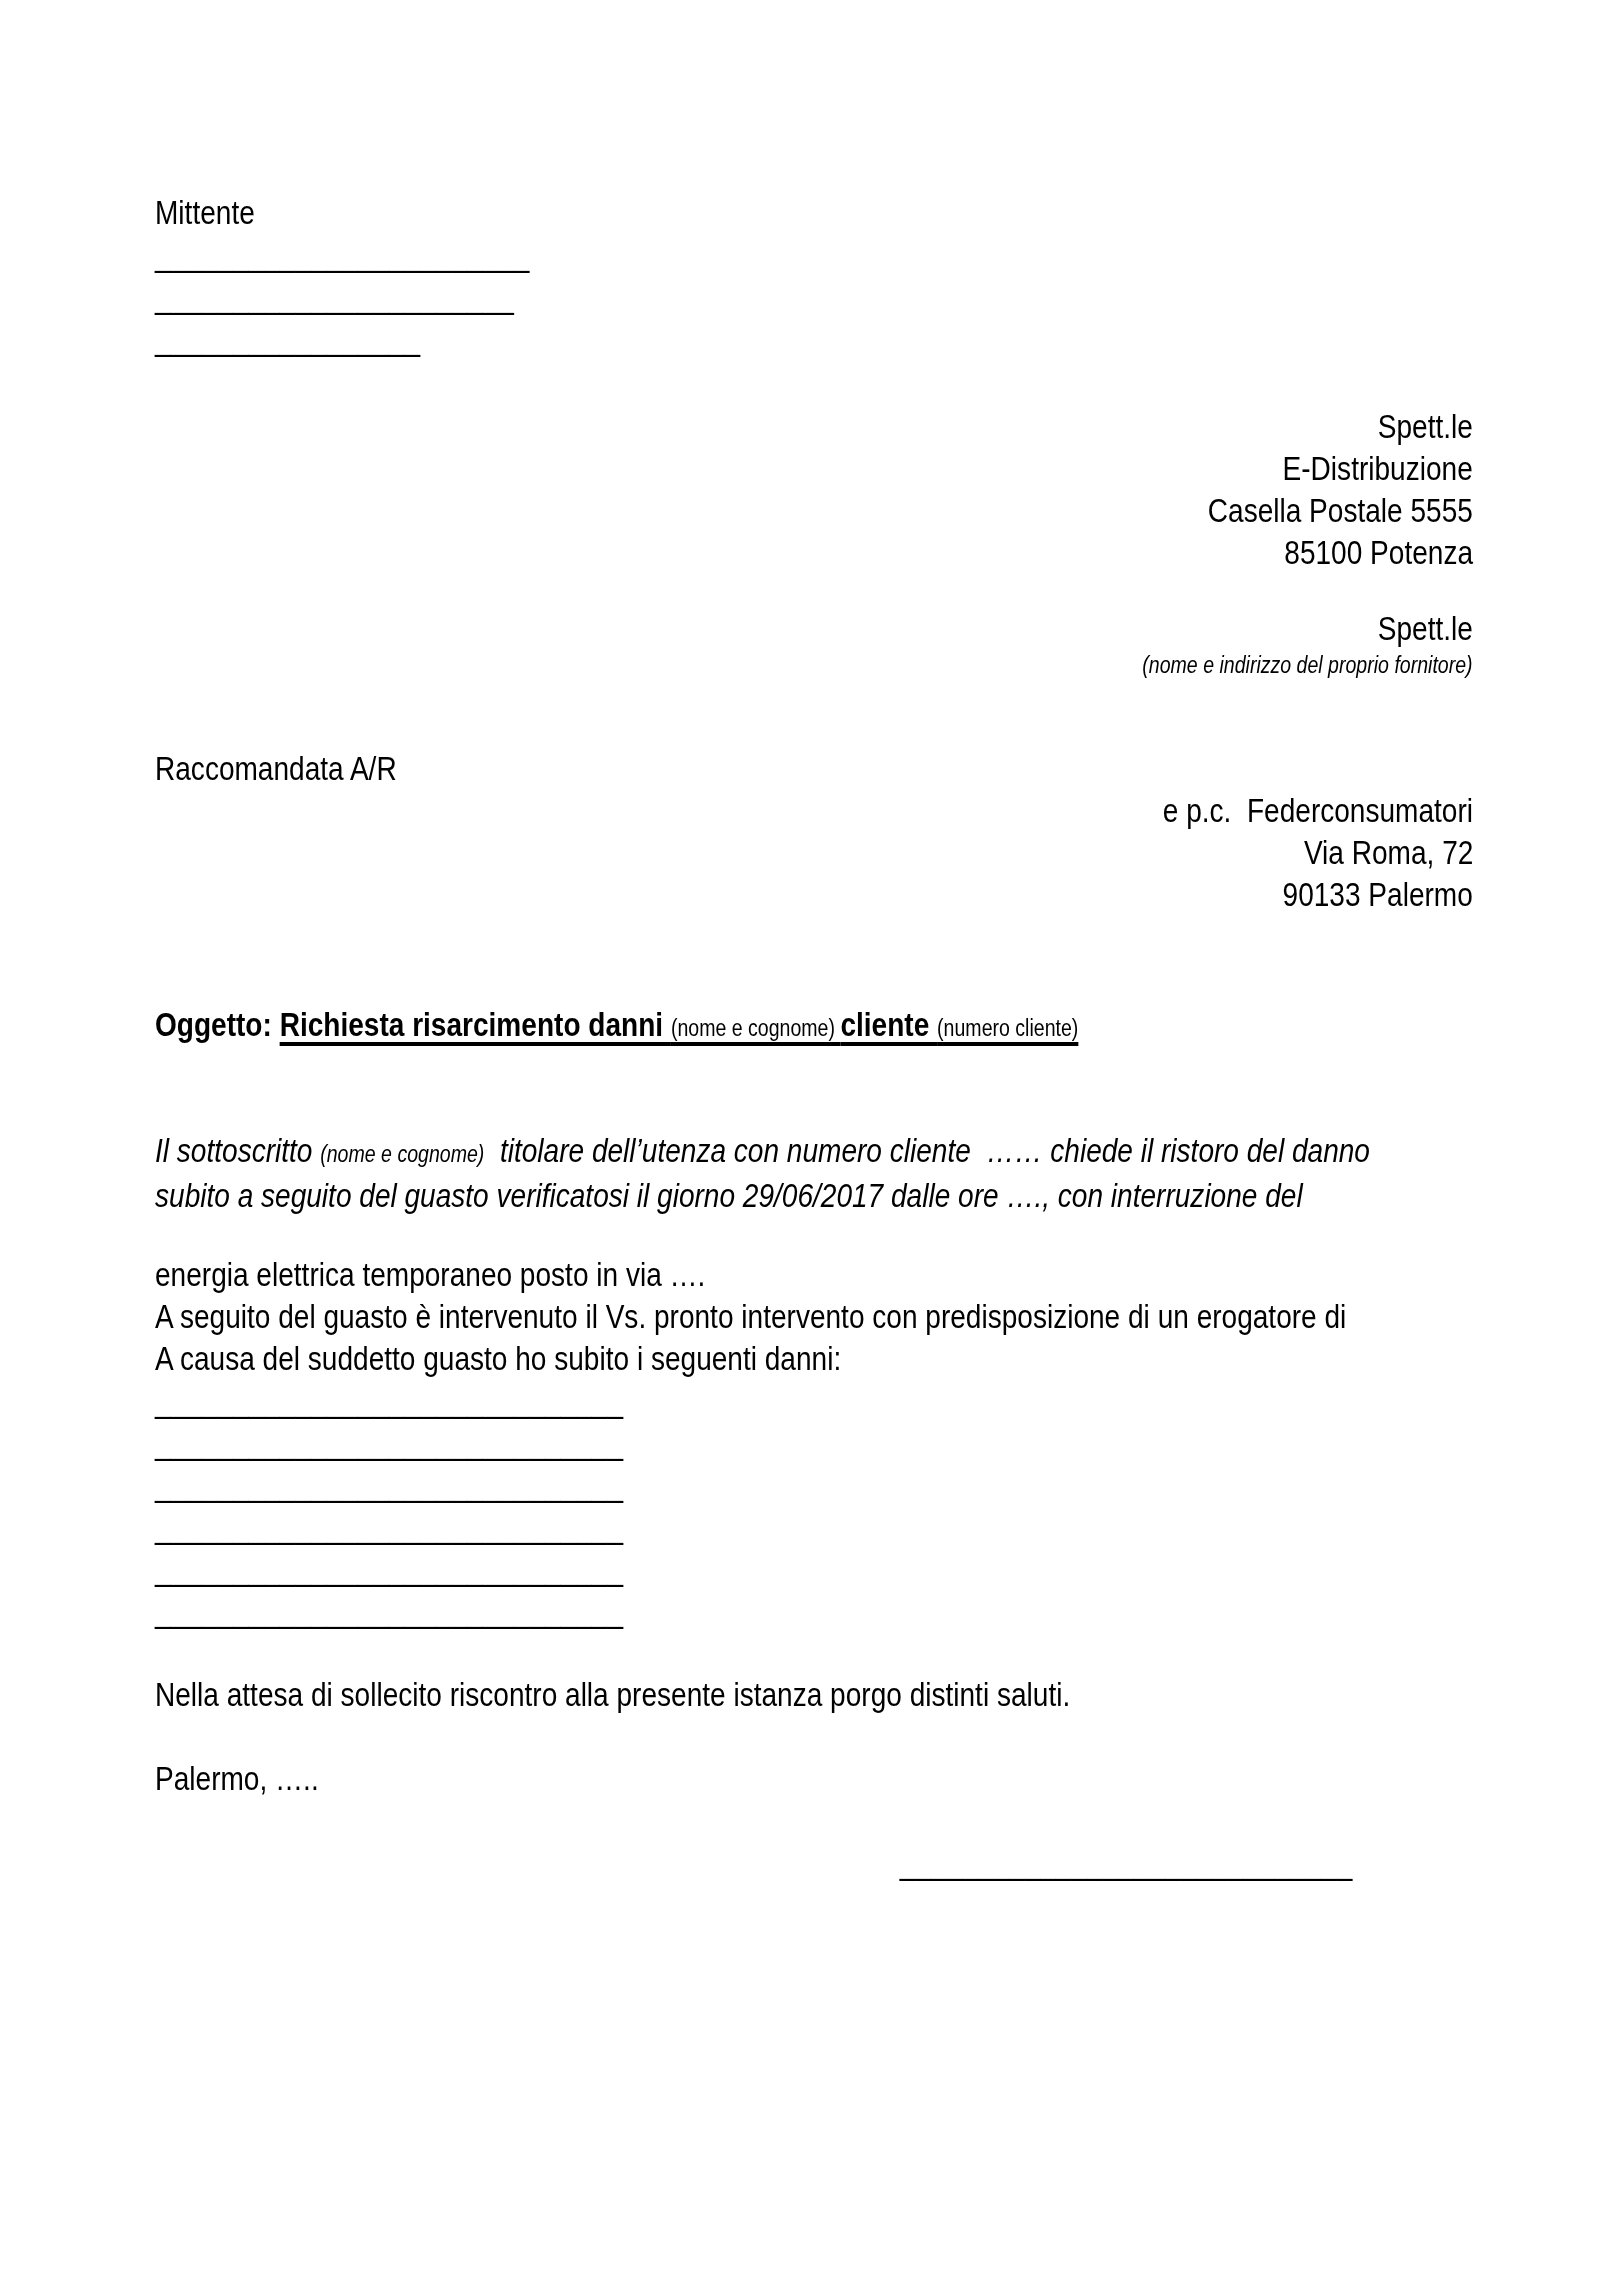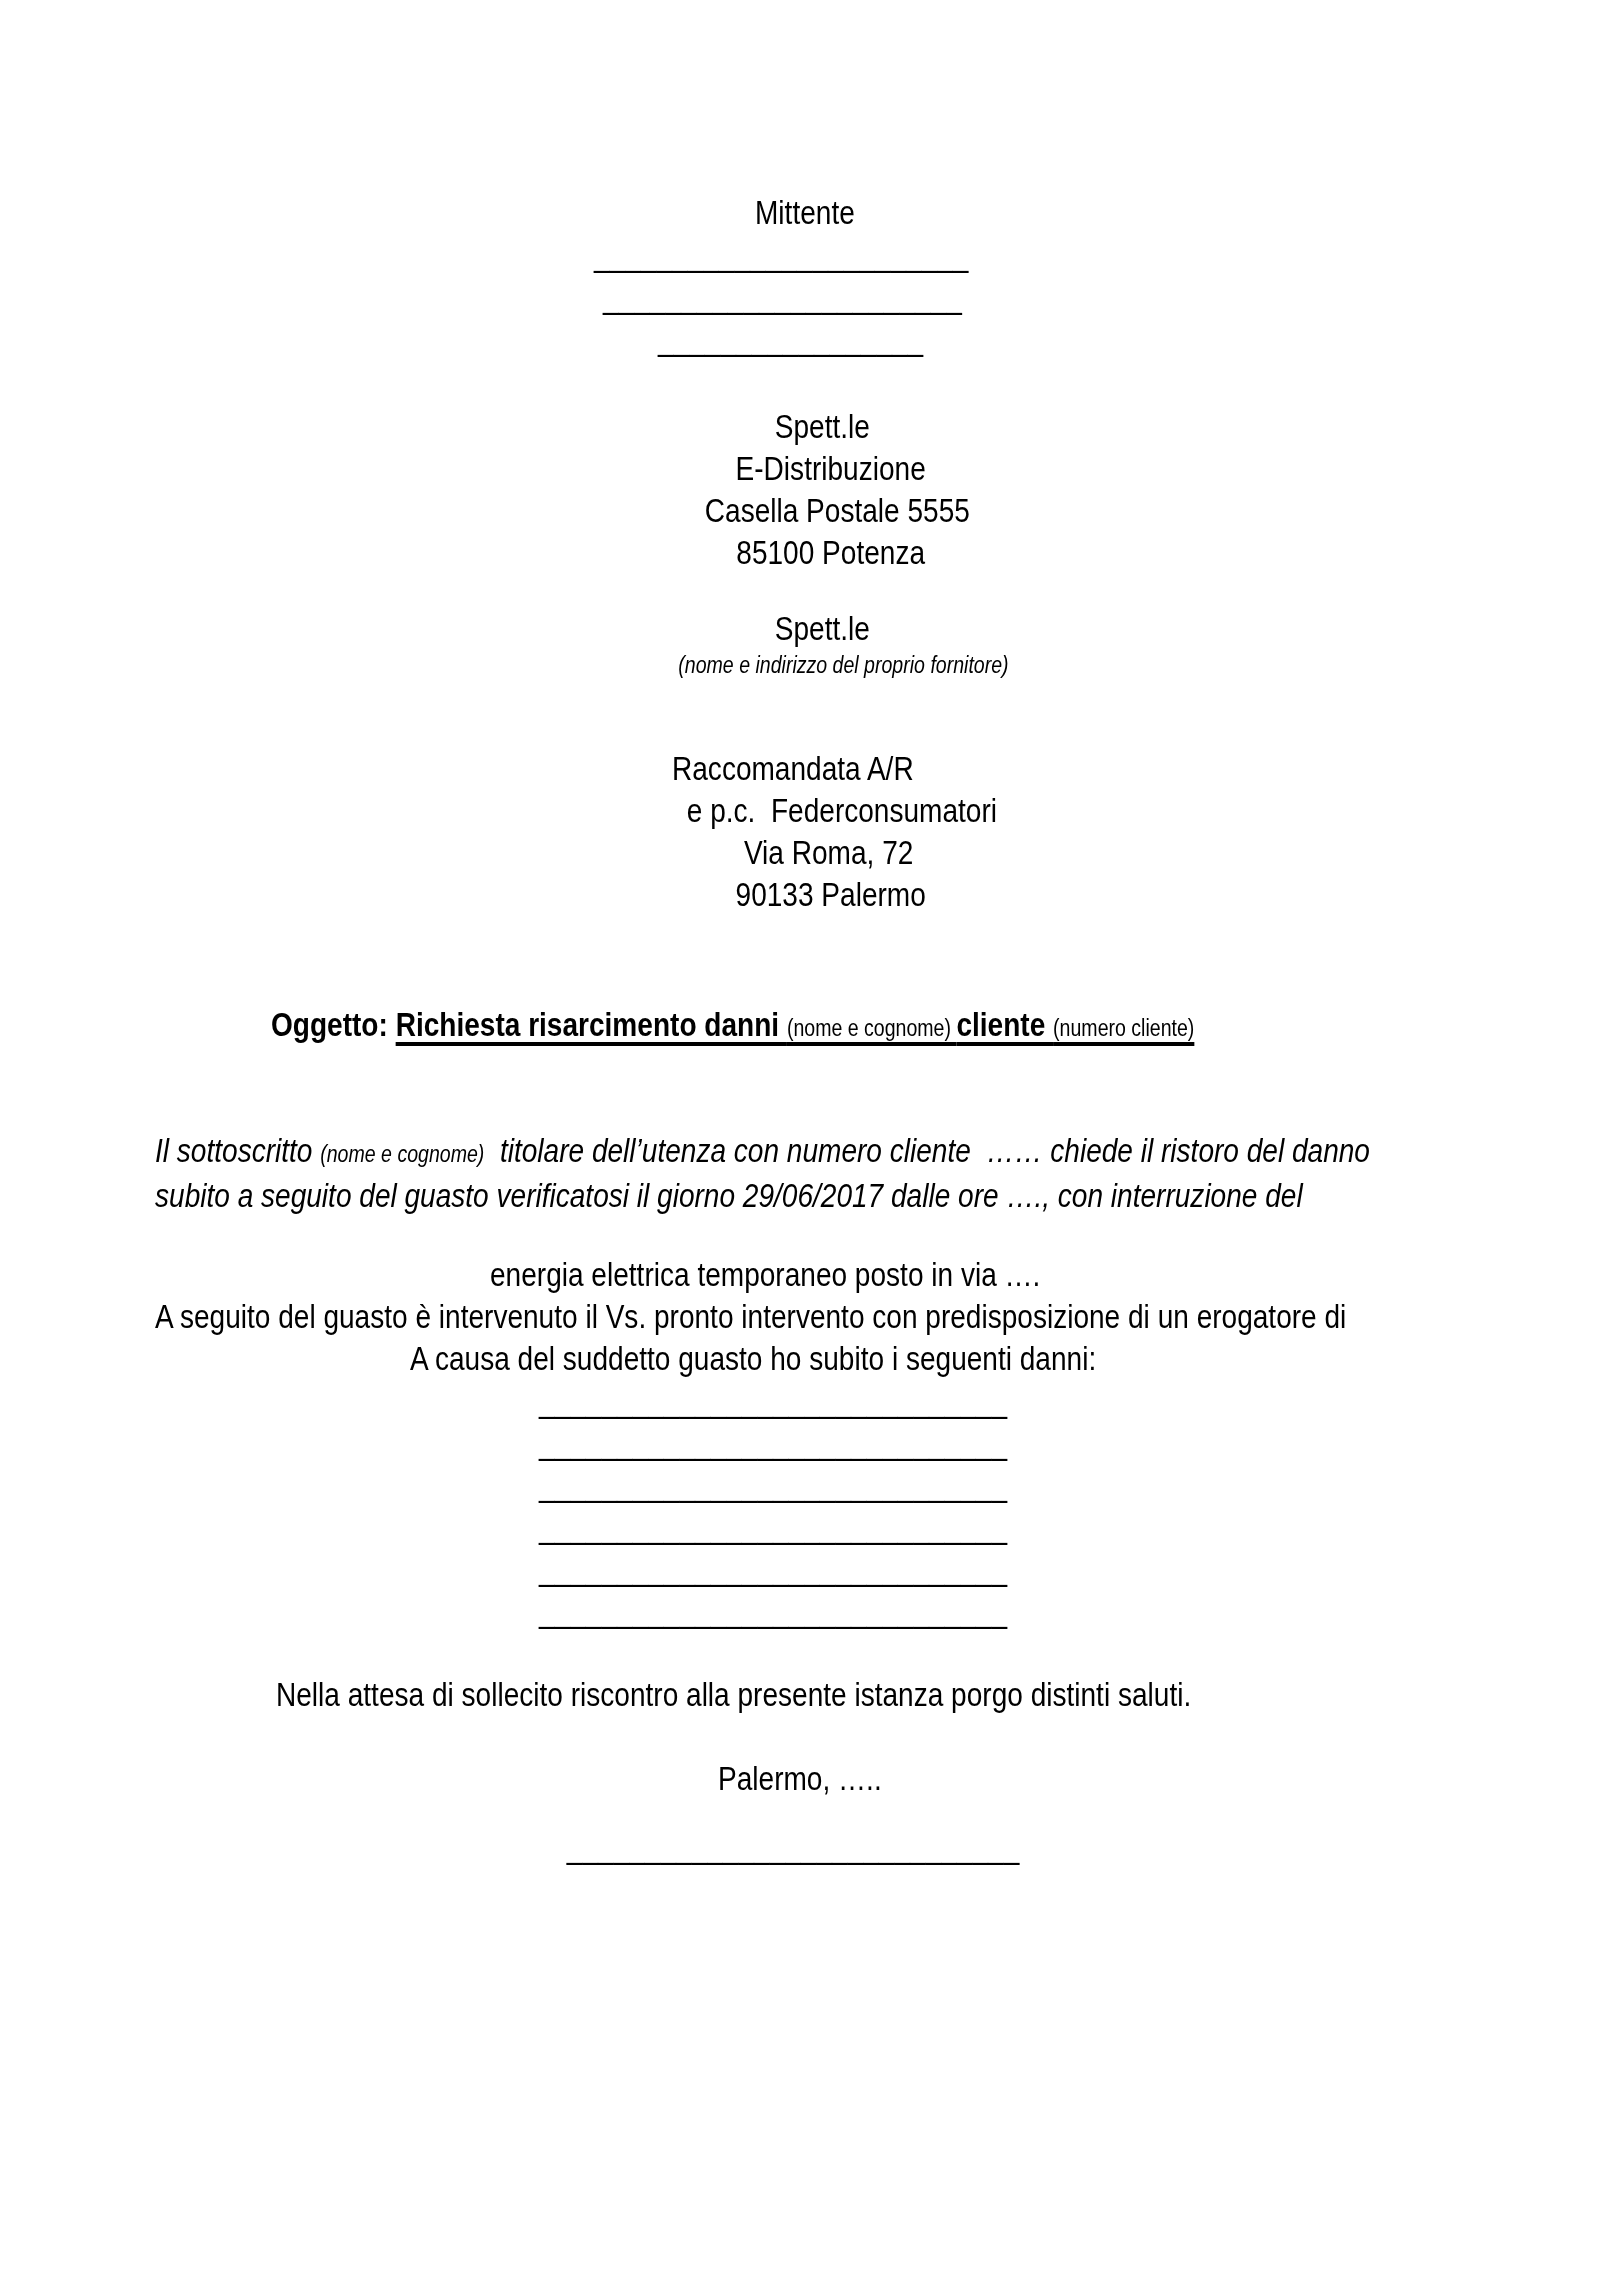--- a/index.html
+++ b/index.html
@@ -14,21 +14,21 @@
     background: #ffffff;
     color: #000000;
     font-family: "Liberation Sans", sans-serif;
     font-size: 33px;
     line-height: 42px;
     overflow: hidden;
   }
   .content {
     padding: 192px 149px 0 155px;
   }
-  .ln { display: block; white-space: nowrap; text-align: center; }
+  .ln { display: block; white-space: nowrap; }
   
   .sx {
     display: inline-block;
     transform: scaleX(0.85);
     transform-origin: 0 50%;
     white-space: pre;
   }
   .right { text-align: right; }
   .right .sx { transform-origin: 100% 50%; }
   .small { font-size: 23px; }
@@ -40,21 +40,21 @@
     text-underline-offset: 5.9px;
   }
   .addr1 { margin-top: 46px; }
   .addr2 { margin-top: 34px; }
   .racc { margin-top: 68px; }
   .subject { margin-top: 88px; }
   .p1 { margin-top: 81px; font-style: italic; }
   .p2 { margin-top: 37px; }
   .closing { margin-top: 42px; }
   .place { margin-top: 42px; }
-  .sig { margin-top: 26px; padding-right: 121px; }
+  .sig { margin-top: 42px; padding-right: 121px; }
 </style>
 </head>
 <body>
 
 <div class="page">
   <div class="content">
 
     <div class="ln"><span class="sx">Mittente</span></div>
     <div class="ln"><span class="sx">________________________</span></div>
     <div class="ln"><span class="sx">_______________________</span></div>

